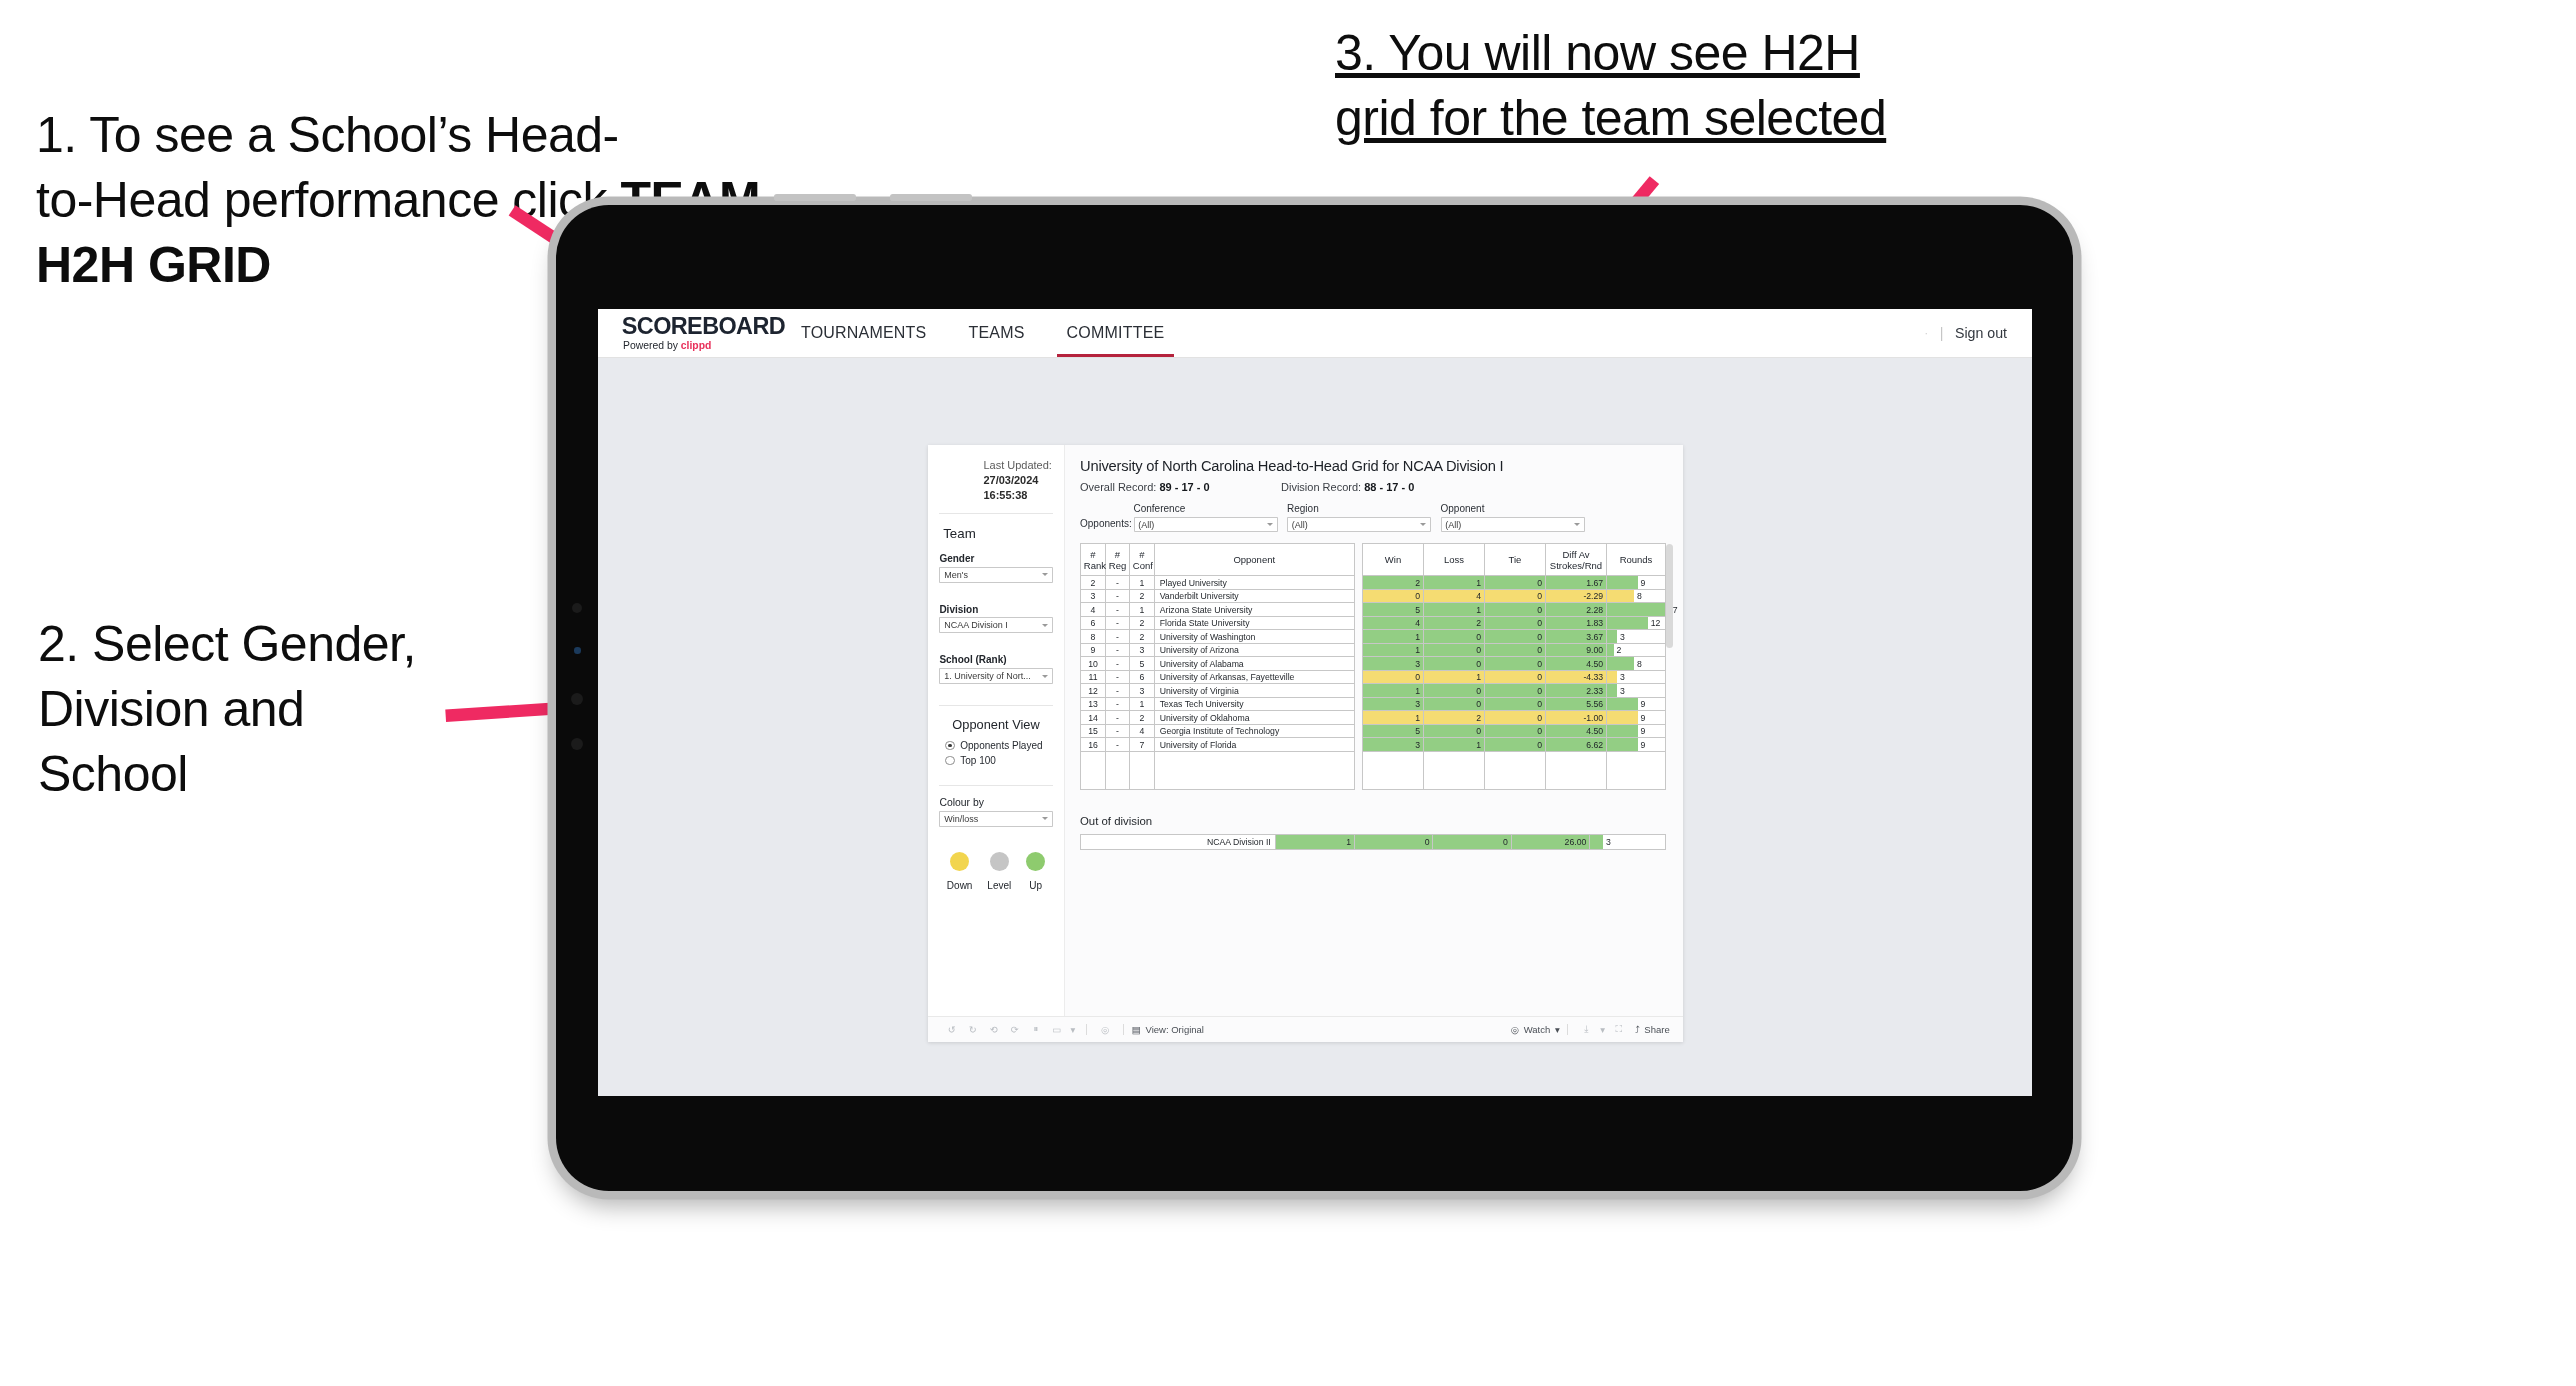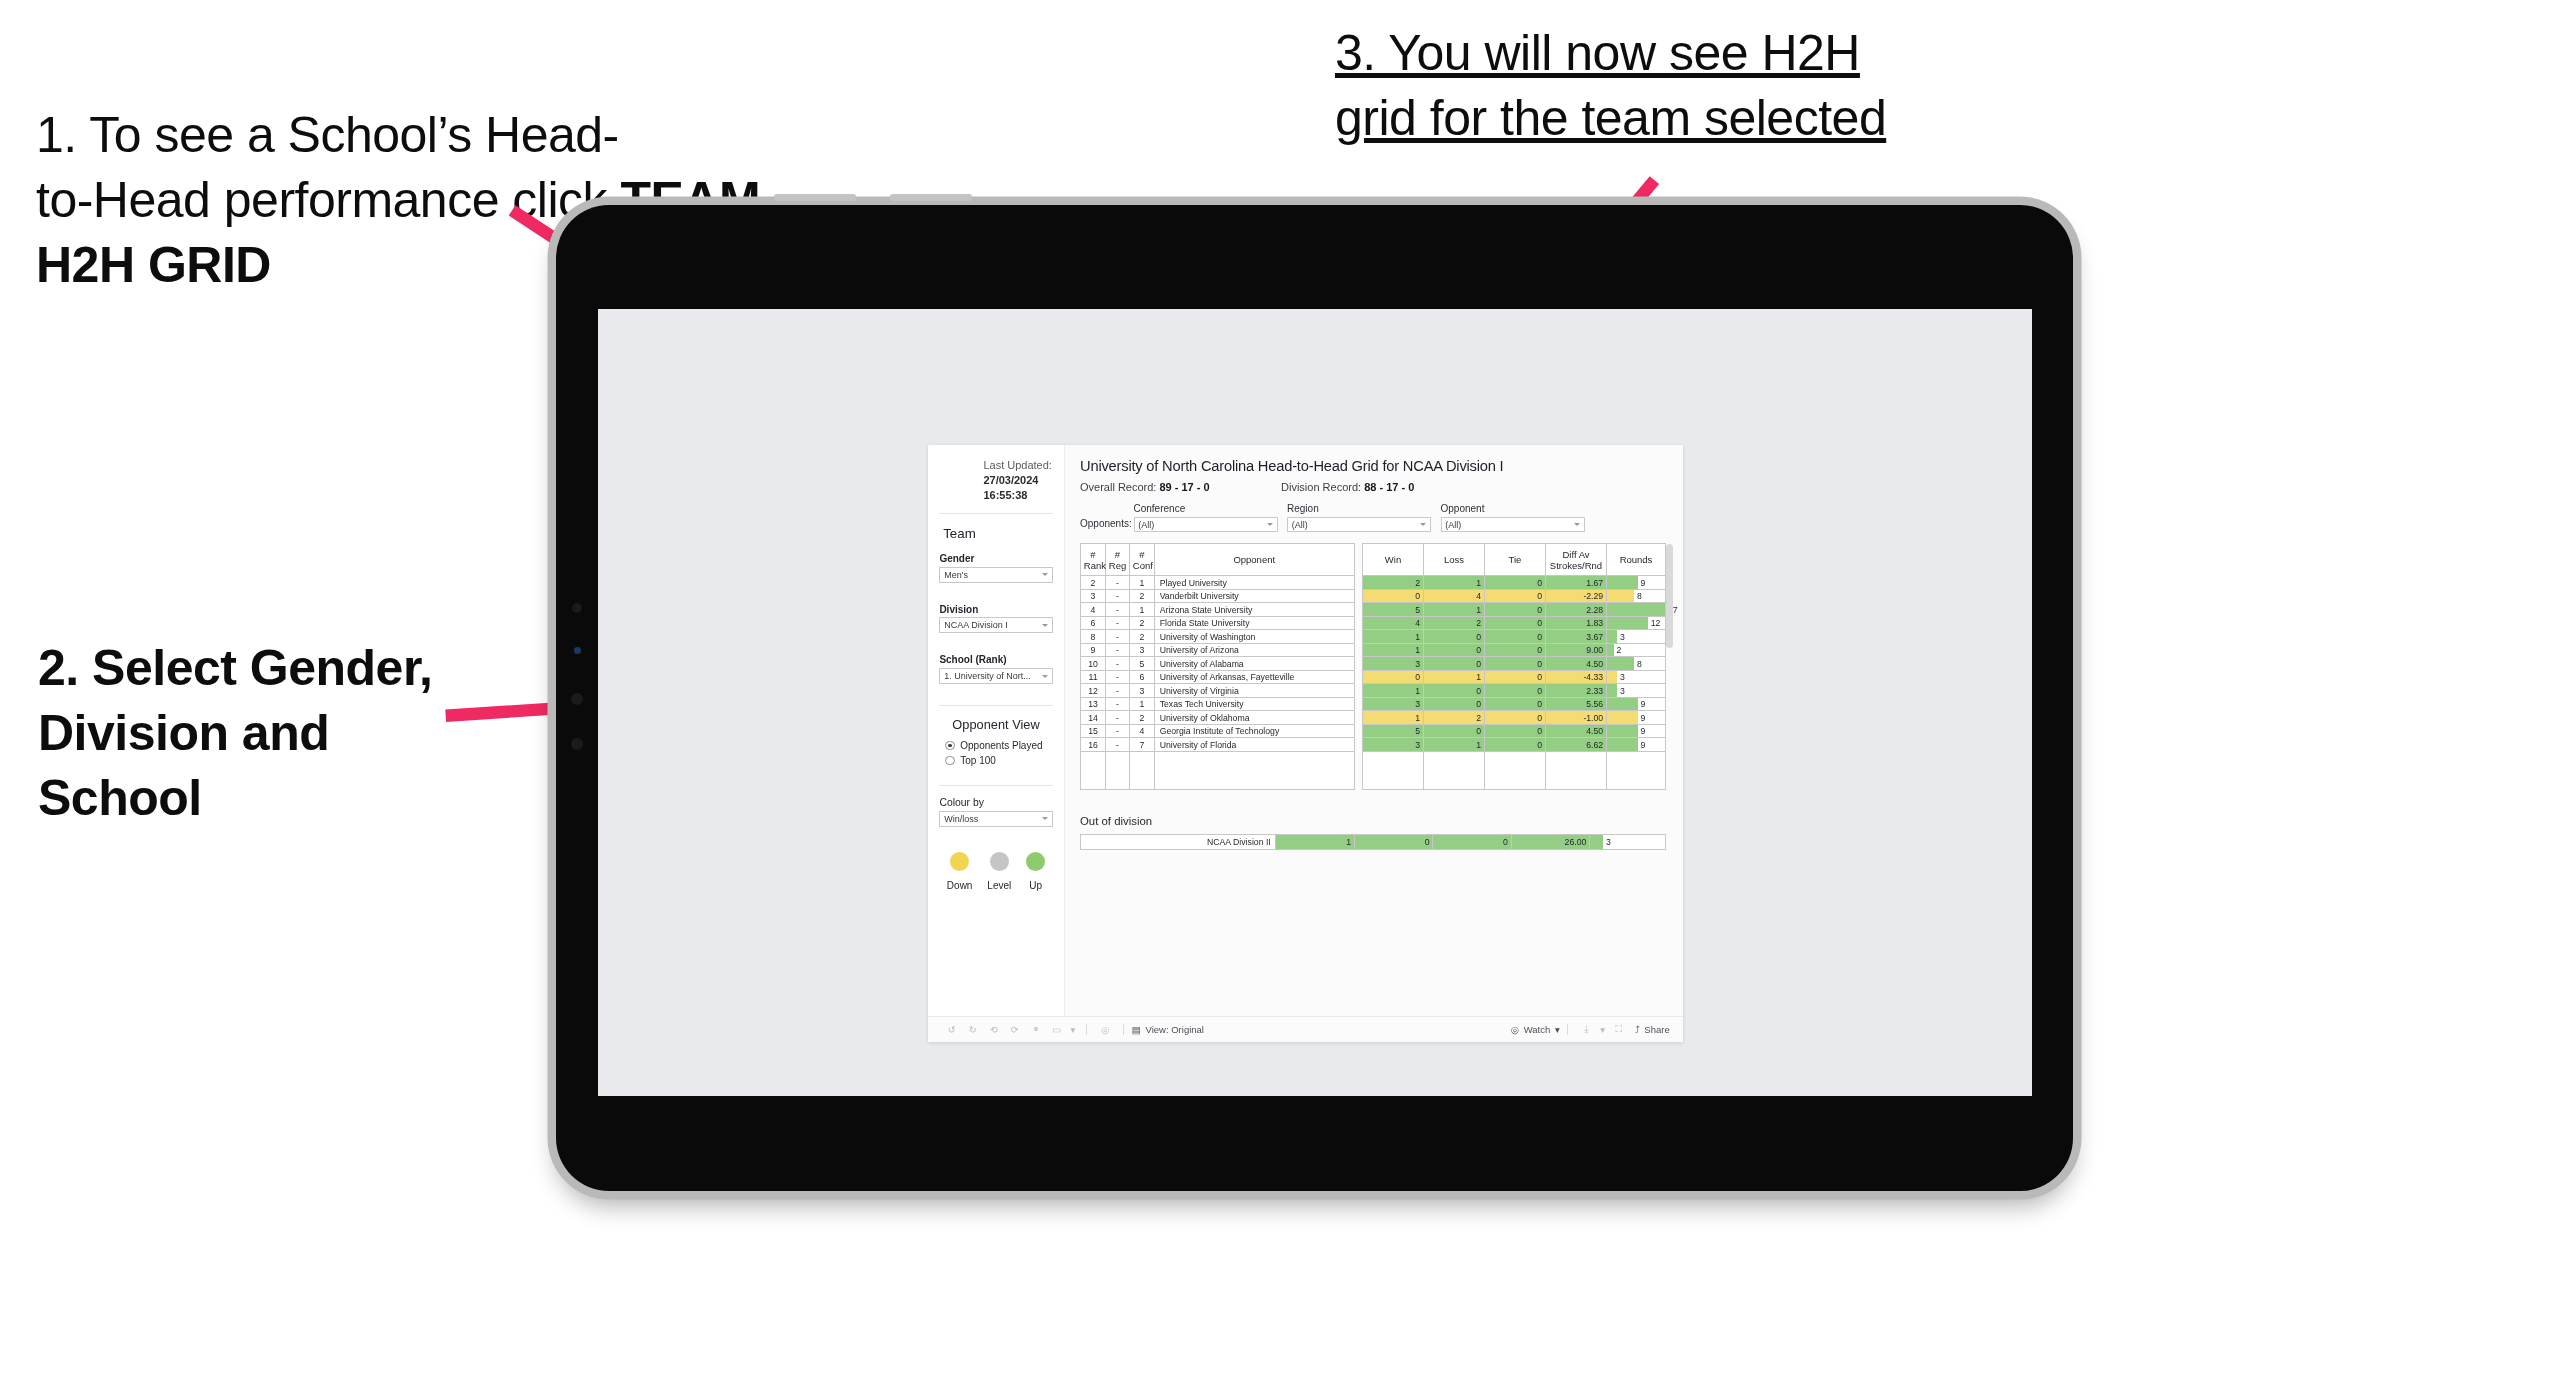--- a/index.html
+++ b/index.html
@@ -4,21 +4,21 @@
 <style>
   * { box-sizing: border-box; margin:0; padding:0; }
   html,body { width:2576px; height:1386px; background:#ffffff; overflow:hidden; }
   body { font-family:"Liberation Sans", sans-serif; position:relative; }
 
   
   .annot { position:absolute; color:#0d0d0d; font-size:50px; line-height:1.30;
            letter-spacing:-0.5px; white-space:pre-line; }
   .annot b { font-weight:bold; }
   #annot-1 { left:36px; top:38px; width:768px; }
-  #annot-2 { left:38px; top:636px; width:531px;font-weight:bold; }
+  #annot-2 { left:38px; top:612px; width:531px; }
   #annot-3 { left:1335px; top:21px; width:758px;text-decoration:underline; }
 
   .arrow-svg { position:absolute; left:0; top:0; width:2576px; height:1386px;
                pointer-events:none; }
 
   
   #tablet { position:absolute; left:556px; top:205px; width:1517px; height:986px;
             background:#0a0a0a; border-radius:53px;
             box-shadow: 0 0 0 8.5px #b9b9b9, 0 15px 25px rgba(0,0,0,.30); }
   .cam { position:absolute; border-radius:50%; background:#1b1b1b; }
@@ -172,20 +172,36 @@
 <div id="tablet">
   <div class="cam" style="left:16px;top:398px;width:10.4px;height:10.4px;"></div>
   <div class="cam" style="left:18px;top:442px;width:6.6px;height:6.6px;background:#1b3a5c;"></div>
   <div class="cam" style="left:15px;top:488px;width:12.3px;height:12.3px;"></div>
   <div class="cam" style="left:15px;top:533px;width:12.3px;height:12.3px;"></div>
   <div class="btn-edge" style="left:218px;top:-11.4px;width:82px;height:7.6px;"></div>
   <div class="btn-edge" style="left:334px;top:-11.4px;width:82px;height:7.6px;"></div>
 
   <div id="screen">
 
+    <div id="topbar">
+      <div id="logo">
+        <div class="word">SCOREBOARD</div>
+        <div class="sub"><span>Powered by </span><i>clippd</i></div>
+      </div>
+      <nav class="topnav">
+        <a>TOURNAMENTS</a>
+        <a>TEAMS</a>
+        <a class="active">COMMITTEE</a>
+      </nav>
+      <div id="signout">
+        <span class="dotish">·</span>
+        <span class="sep">|</span>
+        <a href="#" style="color:#33383f;text-decoration:none;">Sign out</a>
+      </div>
+    </div>
 
 
     <div id="canvas">
       <div id="card">
         <div id="cardbody">
 
           <aside id="lpanel">
             <div class="lastupd">
               <span>Last Updated: </span><b>27/03/2024 16:55:38</b>
             </div>

